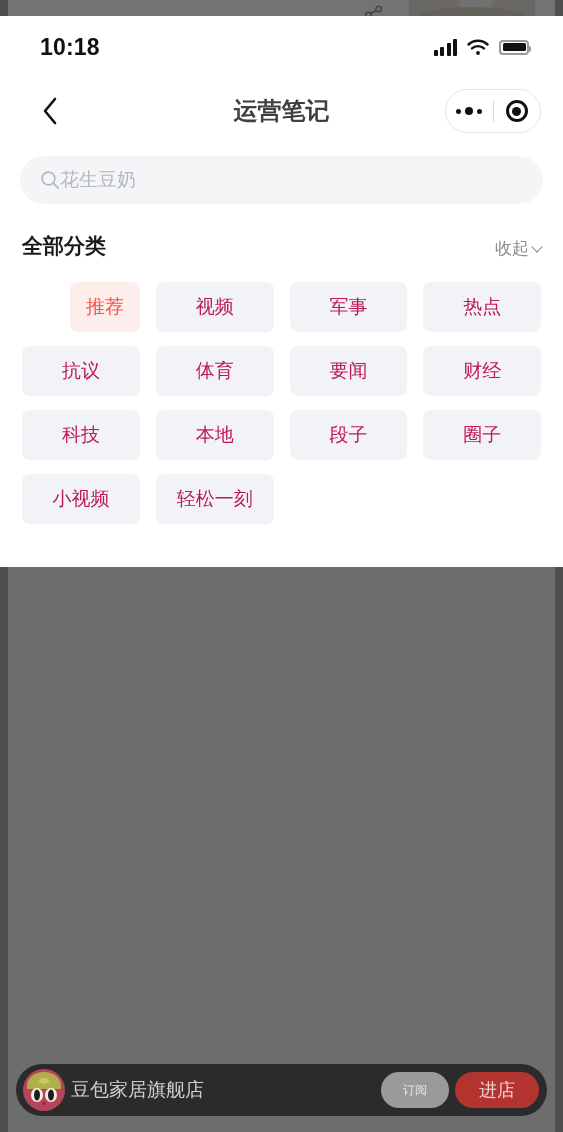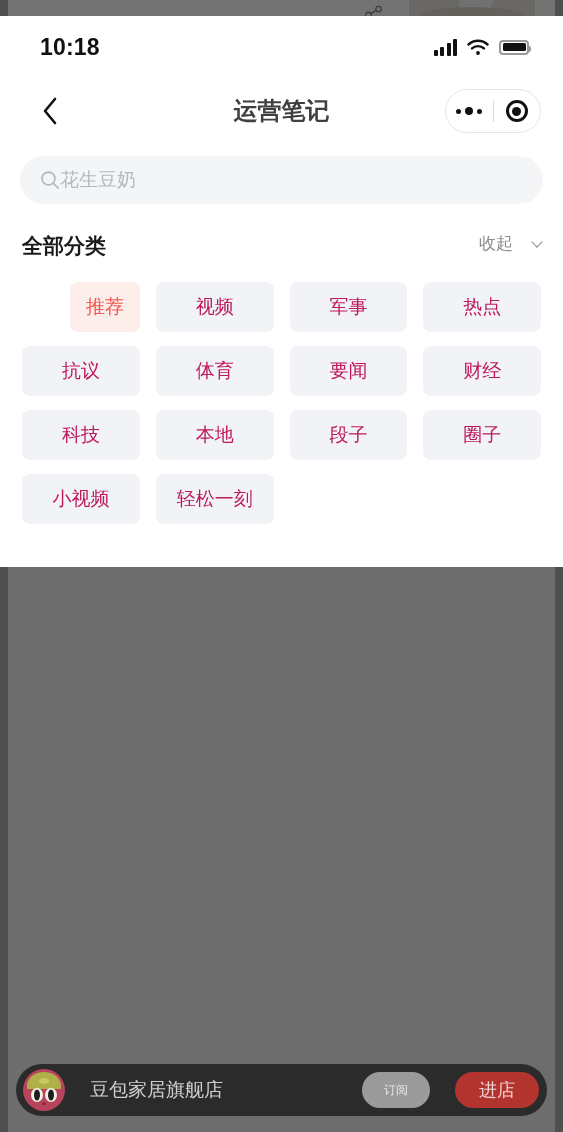--- a/index.html
+++ b/index.html
@@ -108,44 +108,44 @@
     height: 48px; background:#f4f5f7; border-radius: 24px;
     display:flex; align-items:center; padding: 0 20px;
   }
   .searchbar input {
     border:none; outline:none; background:transparent; flex:1;
     font-size:19px; color:#333; font-family:inherit;
   }
   .searchbar input::placeholder { color:#b4b8c0; }
 
   .cat-head {
-    display:flex; align-items:flex-start; justify-content:space-between;
+    display:flex; align-items:flex-end; justify-content:space-between;
     padding: 28px 22px 0 22px;
   }
   .cat-title { font-size:21px; font-weight:700; color:#1a1a1a; }
-  .cat-collapse { font-size:17px; color:#8d8d8d; display:flex; align-items:center; gap:20px; cursor:pointer;}
+  .cat-collapse { font-size:17px; color:#8d8d8d; display:flex; align-items:center; gap:4px; cursor:pointer;}
   .chev { width:8px; height:8px; border-right:1.6px solid #8d8d8d;
           border-bottom:1.6px solid #8d8d8d; transform:rotate(45deg); margin-top:-4px;}
 
   .chips {
     display:grid; grid-template-columns: repeat(4, 1fr);
     gap: 14px 16px; padding: 22px 22px 0 22px;
   }
   .chip {
     height: 50px; border-radius:8px; background:#f2f3f7;
     display:flex; align-items:center; justify-content:center;
     font-size:19px; color:#be185d; cursor:pointer; user-select:none;
   }
   .chip.active { background:#fdeeec; color:#f5554b;margin-left:48px; }
 
   
   .shopbar {
     position:absolute; left:16px; right:16px; bottom: 16px; height:52px;
     background: rgba(38,38,38,0.92); border-radius:26px;
-    display:flex; align-items:center; padding: 0 8px 0 7px; gap:25px; z-index:6;
+    display:flex; align-items:center; padding: 0 8px 0 7px; gap:6px; z-index:6;
   }
   .avatar {
     width:42px; height:42px; border-radius:50%; flex:none; overflow:hidden; position:relative;
     background:#b8445c;
   }
   .shopname { flex:1; font-size:19px; color:#cfcfcf; white-space:nowrap; overflow:hidden; }
   .btn-sub {
     height:36px; padding:0 22px; border-radius:18px; background:#9a9a9a;
     color:#e8e8e8; font-size:12px; display:flex; align-items:center; cursor:pointer;
   }

